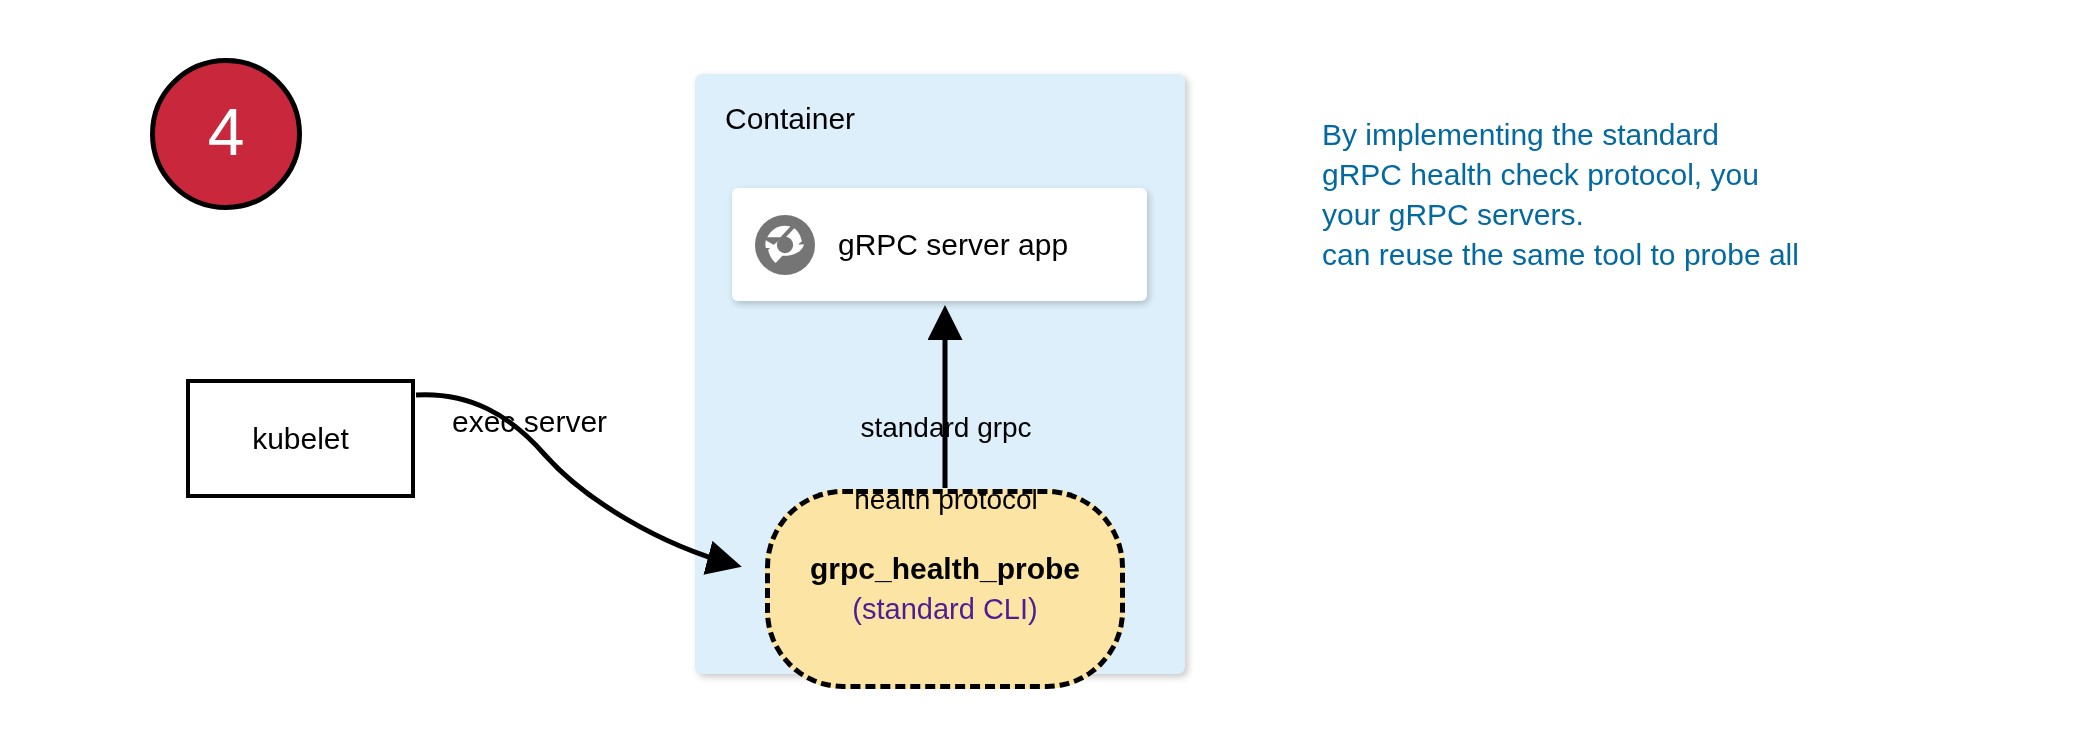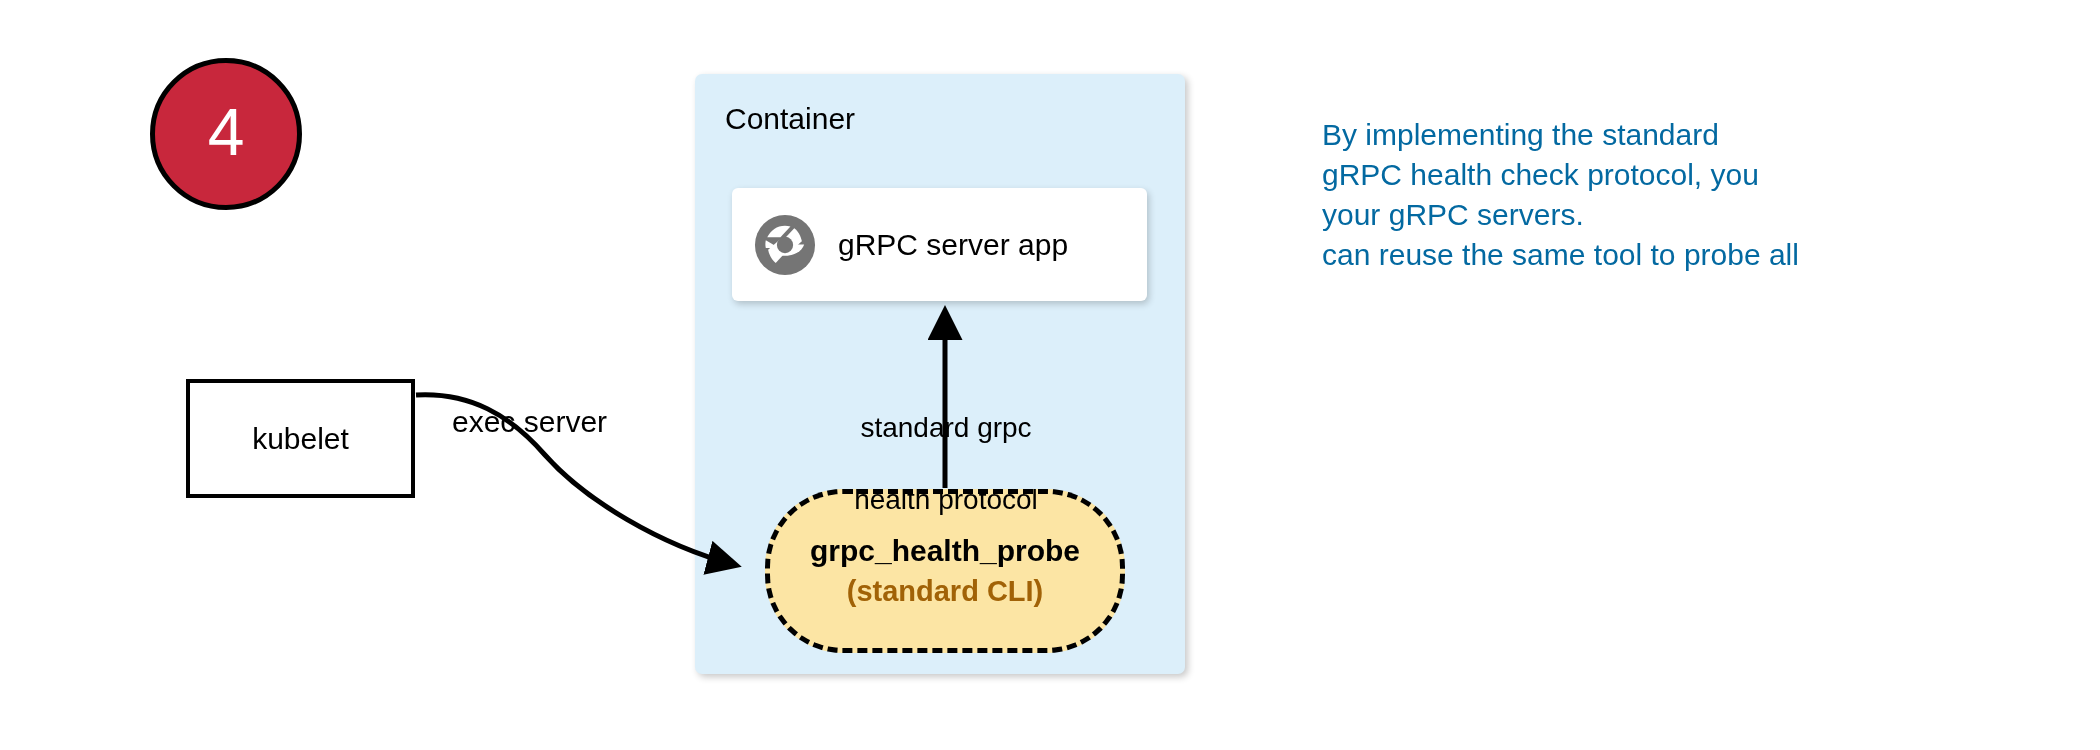--- a/index.html
+++ b/index.html
@@ -111,40 +111,40 @@
     margin-left: 22px;
     color: #000000;
   }
 
   
   .probe-box {
     position: absolute;
     left: 765px;
     top: 489px;
     width: 360px;
-    height: 164px;
+    height: 200px;
     background: #FCE5A4;
     border: 5px dashed #000000;
     border-radius: 78px;
     box-sizing: border-box;
     display: flex;
     flex-direction: column;
     align-items: center;
     justify-content: center;
   }
   .probe-title {
     font-size: 30px;
     font-weight: bold;
     color: #000000;
     line-height: 1.15;
   }
   .probe-subtitle {
     font-size: 29px;
-    font-weight: 700;
-    color: #a16207;
+    font-weight: 400;
+    color: #4c1d95;
     line-height: 1.15;
     margin-top: 6px;
   }
 
   
   .exec-label {
     position: absolute;
     left: 452px;
     top: 405px;
     font-size: 30px;

